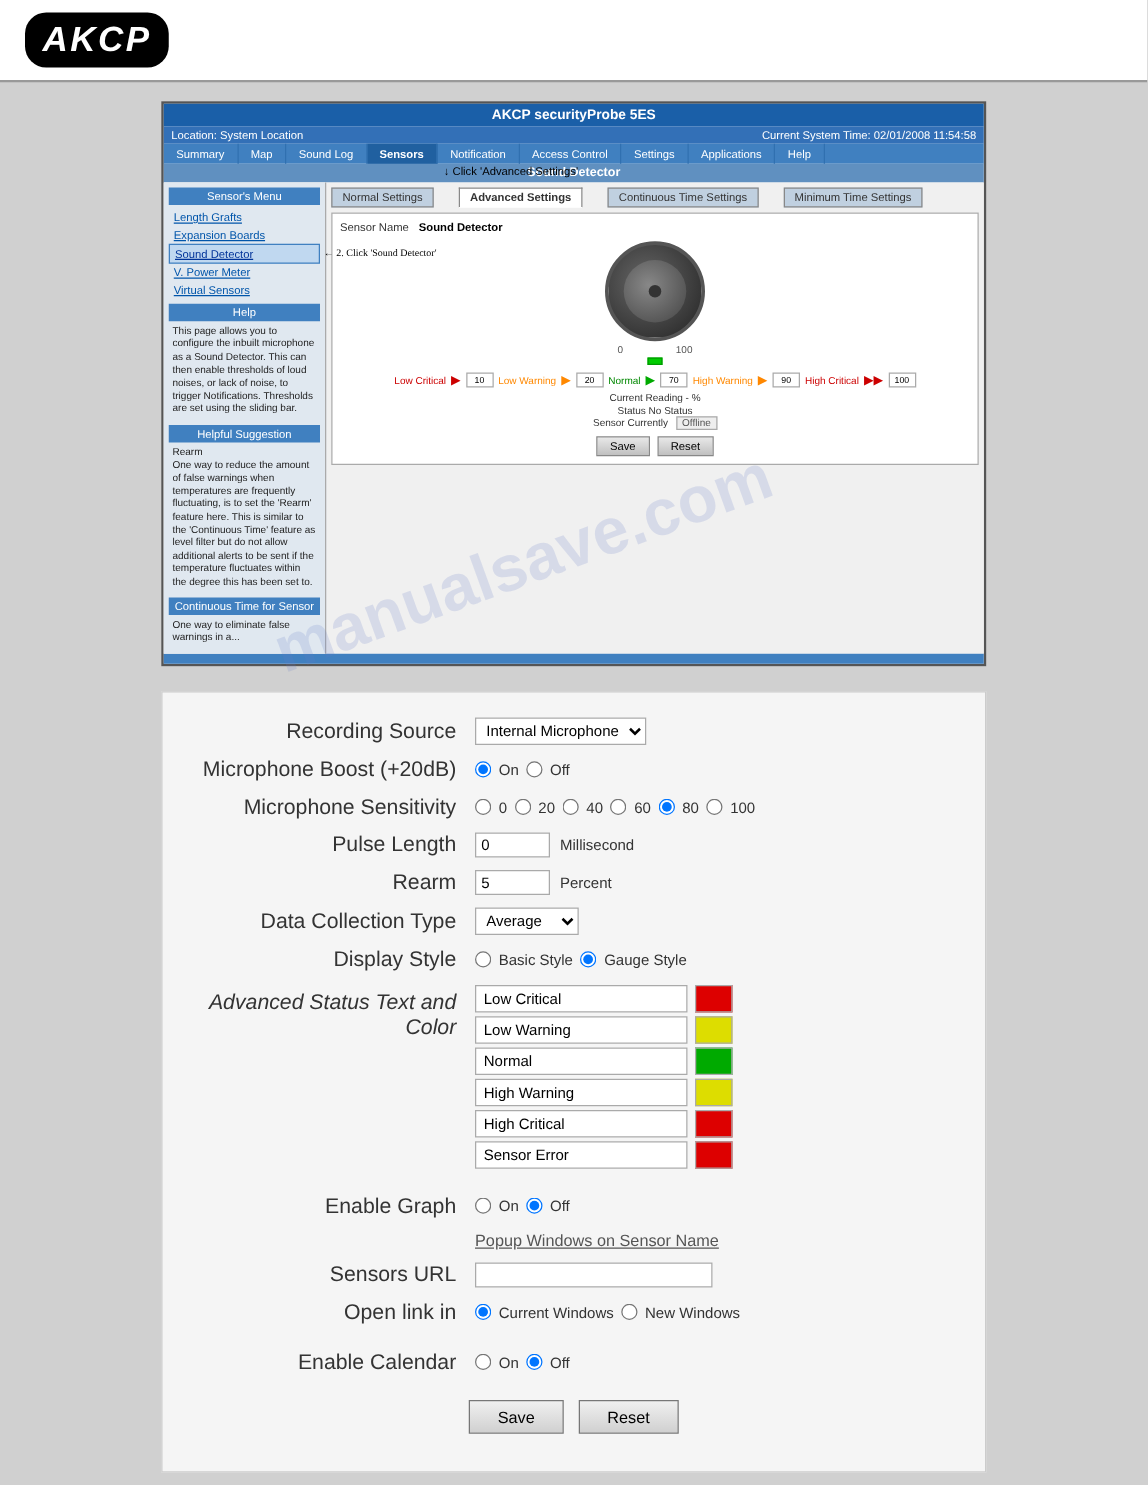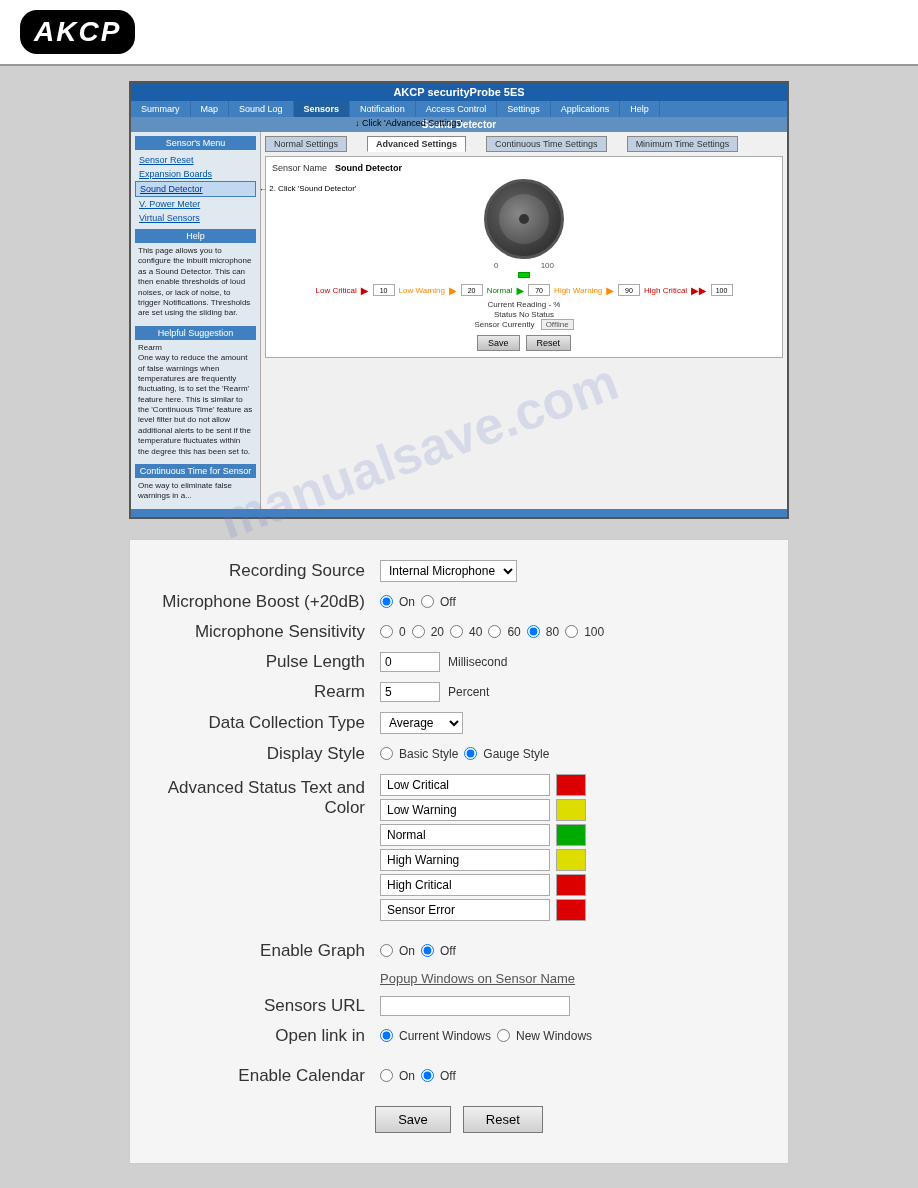--- a/index.html
+++ b/index.html
@@ -366,41 +366,45 @@
     <span class="logo-text">AKCP</span>
   </div>
 </div>
 
 <div style="position:relative; margin: 10px auto; width: 660px;">
 
   <div class="watermark" style="top:340px; left:80px; z-index:10;">manualsave.com</div>
 
   <div class="screenshot-panel">
     <div class="sp-header">AKCP securityProbe 5ES</div>
+    <div class="sp-location-bar">
+      <span>Location: System Location</span>
+      <span>Current System Time: 02/01/2008 11:54:58</span>
+    </div>
     <div class="sp-nav">
       <div class="sp-nav-item">Summary</div>
       <div class="sp-nav-item">Map</div>
       <div class="sp-nav-item">Sound Log</div>
       <div class="sp-nav-item active">Sensors</div>
       <div class="sp-nav-item">Notification</div>
       <div class="sp-nav-item">Access Control</div>
       <div class="sp-nav-item">Settings</div>
       <div class="sp-nav-item">Applications</div>
       <div class="sp-nav-item">Help</div>
     </div>
     <div class="sp-sub-header">Sound Detector</div>
     <div class="sp-body">
 
       <div class="sp-sidebar">
         <div class="sp-sidebar-title">Sensor's Menu</div>
-        <div class="sp-sidebar-item">Sensor Reset</div>
+        <div class="sp-sidebar-item">Length Grafts</div>
         <div class="sp-sidebar-item">Expansion Boards</div>
         <div class="sp-sidebar-item active" style="position:relative;">
           Sound Detector
-          <span style="position:absolute; left:100%; top:2px; color:#000; font-size:8px; white-space:nowrap; margin-left:4px;">← 2. Click 'Sound Detector'</span>
+          <span style="position:absolute; left:100%; top:2px; color:#000; font-size:8px; white-space:nowrap; margin-left:4px;font-family:Liberation Serif, serif;">← 2. Click 'Sound Detector'</span>
         </div>
         <div class="sp-sidebar-item">V. Power Meter</div>
         <div class="sp-sidebar-item">Virtual Sensors</div>
         <div class="sp-sidebar-help">Help</div>
         <div class="sp-sidebar-help-text">This page allows you to configure the inbuilt microphone as a Sound Detector. This can then enable thresholds of loud noises, or lack of noise, to trigger Notifications. Thresholds are set using the sliding bar.</div>
         <div class="sp-sidebar-suggestion">Helpful Suggestion</div>
         <div class="sp-sidebar-suggestion-text">Rearm<br>One way to reduce the amount of false warnings when temperatures are frequently fluctuating, is to set the 'Rearm' feature here. This is similar to the 'Continuous Time' feature as level filter but do not allow additional alerts to be sent if the temperature fluctuates within the degree this has been set to.</div>
         <div class="sp-sidebar-suggestion">Continuous Time for Sensor</div>
         <div class="sp-sidebar-suggestion-text">One way to eliminate false warnings in a...</div>
       </div>
@@ -553,21 +557,21 @@
     <div class="form-label">Display Style</div>
     <div class="form-control radio-group">
       <input type="radio" name="disp_style" value="basic" id="ds_basic" style="">
       <label class="radio-label" for="ds_basic">Basic Style</label>
       <input type="radio" name="disp_style" value="gauge" id="ds_gauge" checked="" style="">
       <label class="radio-label" for="ds_gauge">Gauge Style</label>
     </div>
   </div>
 
   <div class="form-row" style="align-items:flex-start;">
-    <div class="form-label" style="padding-top:4px;">Advanced Status Text and Color</div>
+    <div class="form-label" style="padding-top:4px;font-style:italic;">Advanced Status Text and Color</div>
     <div class="form-control" style="flex-direction:column; gap:3px; align-items:flex-start;">
 
       <div style="display:flex; align-items:center;">
         <input type="text" class="status-text-field" value="Low Critical" style="">
         <div class="color-box" style="background:#dd0000;"></div>
       </div>
 
       <div style="display:flex; align-items:center;">
         <input type="text" class="status-text-field" value="Low Warning" style="">
         <div class="color-box" style="background:#dddd00;"></div>

